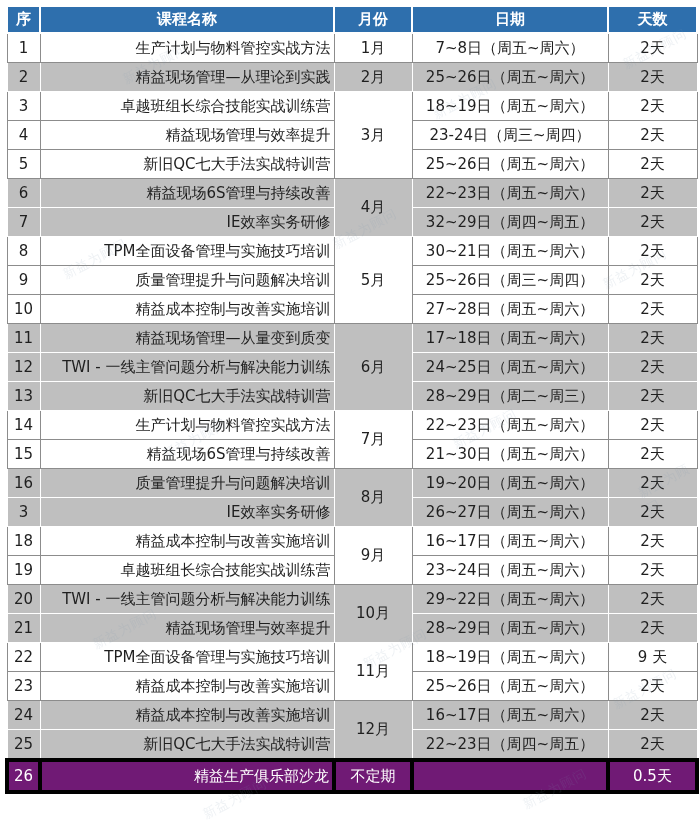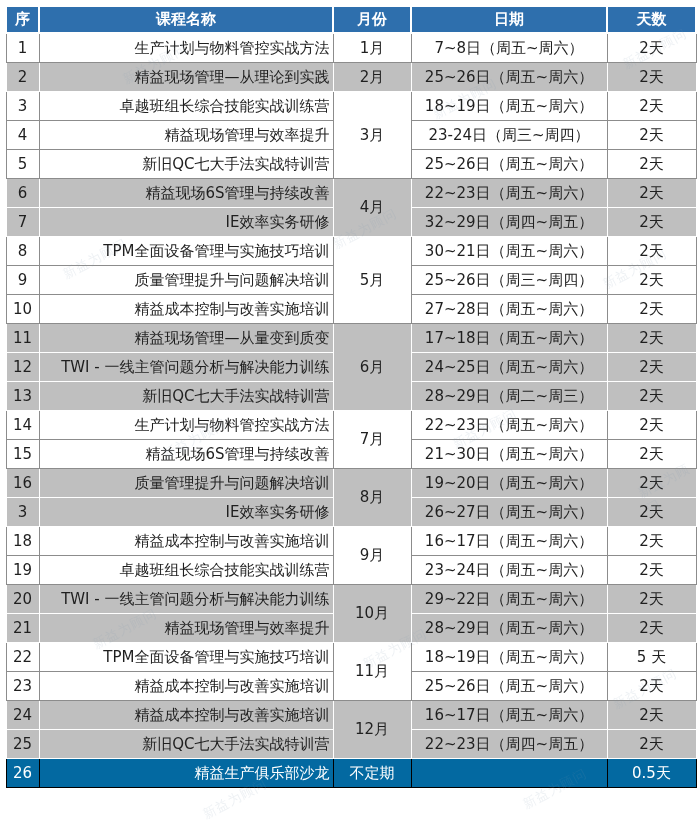--- a/index.html
+++ b/index.html
@@ -3,21 +3,21 @@
 <meta charset="utf-8">
 <style>
   html,body{margin:0;padding:0;background:#ffffff;}
   body{width:700px;height:825px;overflow:hidden;font-family:"DejaVu Sans","Liberation Sans",sans-serif;}
   .page{position:relative;width:700px;height:825px;box-sizing:border-box;padding:5px 5px 0 5px;}
   table{border-collapse:collapse;table-layout:fixed;width:690px;}
   th{background:#2e6fad;color:#ffffff;font-weight:bold;font-size:15px;height:25px;border:2px solid #ffffff;padding:0 2px;text-align:center;}
   td{font-size:15px;color:#1f1f1f;height:28px;padding:0 3px;white-space:nowrap;overflow:hidden;}
   tr.row-white td{background:#ffffff;border:1px solid #8c8c8c;}
   tr.row-gray  td{background:#bfbfbf;border:1px solid #ffffff;}
-  tr.row-blue  td{background:#0369a1;border:1px solid #000000;color:#ffffff;}
+  tr.row-blue  td{background:#701a75;border:4px solid #000000;color:#ffffff;}
   td.c-seq{text-align:center;}
   td.c-course{text-align:right;padding-left:7px;}
   td.c-month,td.c-date,td.c-days{text-align:center;}
   .wm{position:absolute;color:#7d96ad;opacity:0.13;font-size:13px;transform:rotate(-28deg);pointer-events:none;letter-spacing:1px;}
 </style>
 </head>
 <body>
 
 <div class="page">
   <table>
@@ -172,21 +172,21 @@
           <td class="c-seq">21</td>
           <td class="c-course">精益现场管理与效率提升</td>
           <td class="c-date">28~29日（周五~周六）</td>
           <td class="c-days">2天</td>
         </tr>
         <tr class="row-white">
           <td class="c-seq">22</td>
           <td class="c-course">TPM全面设备管理与实施技巧培训</td>
           <td class="c-month" rowspan="2">11月</td>
           <td class="c-date">18~19日（周五~周六）</td>
-          <td class="c-days">5 天</td>
+          <td class="c-days">9 天</td>
         </tr>
         <tr class="row-white">
           <td class="c-seq">23</td>
           <td class="c-course">精益成本控制与改善实施培训</td>
           <td class="c-date">25~26日（周五~周六）</td>
           <td class="c-days">2天</td>
         </tr>
         <tr class="row-gray">
           <td class="c-seq">24</td>
           <td class="c-course">精益成本控制与改善实施培训</td>

